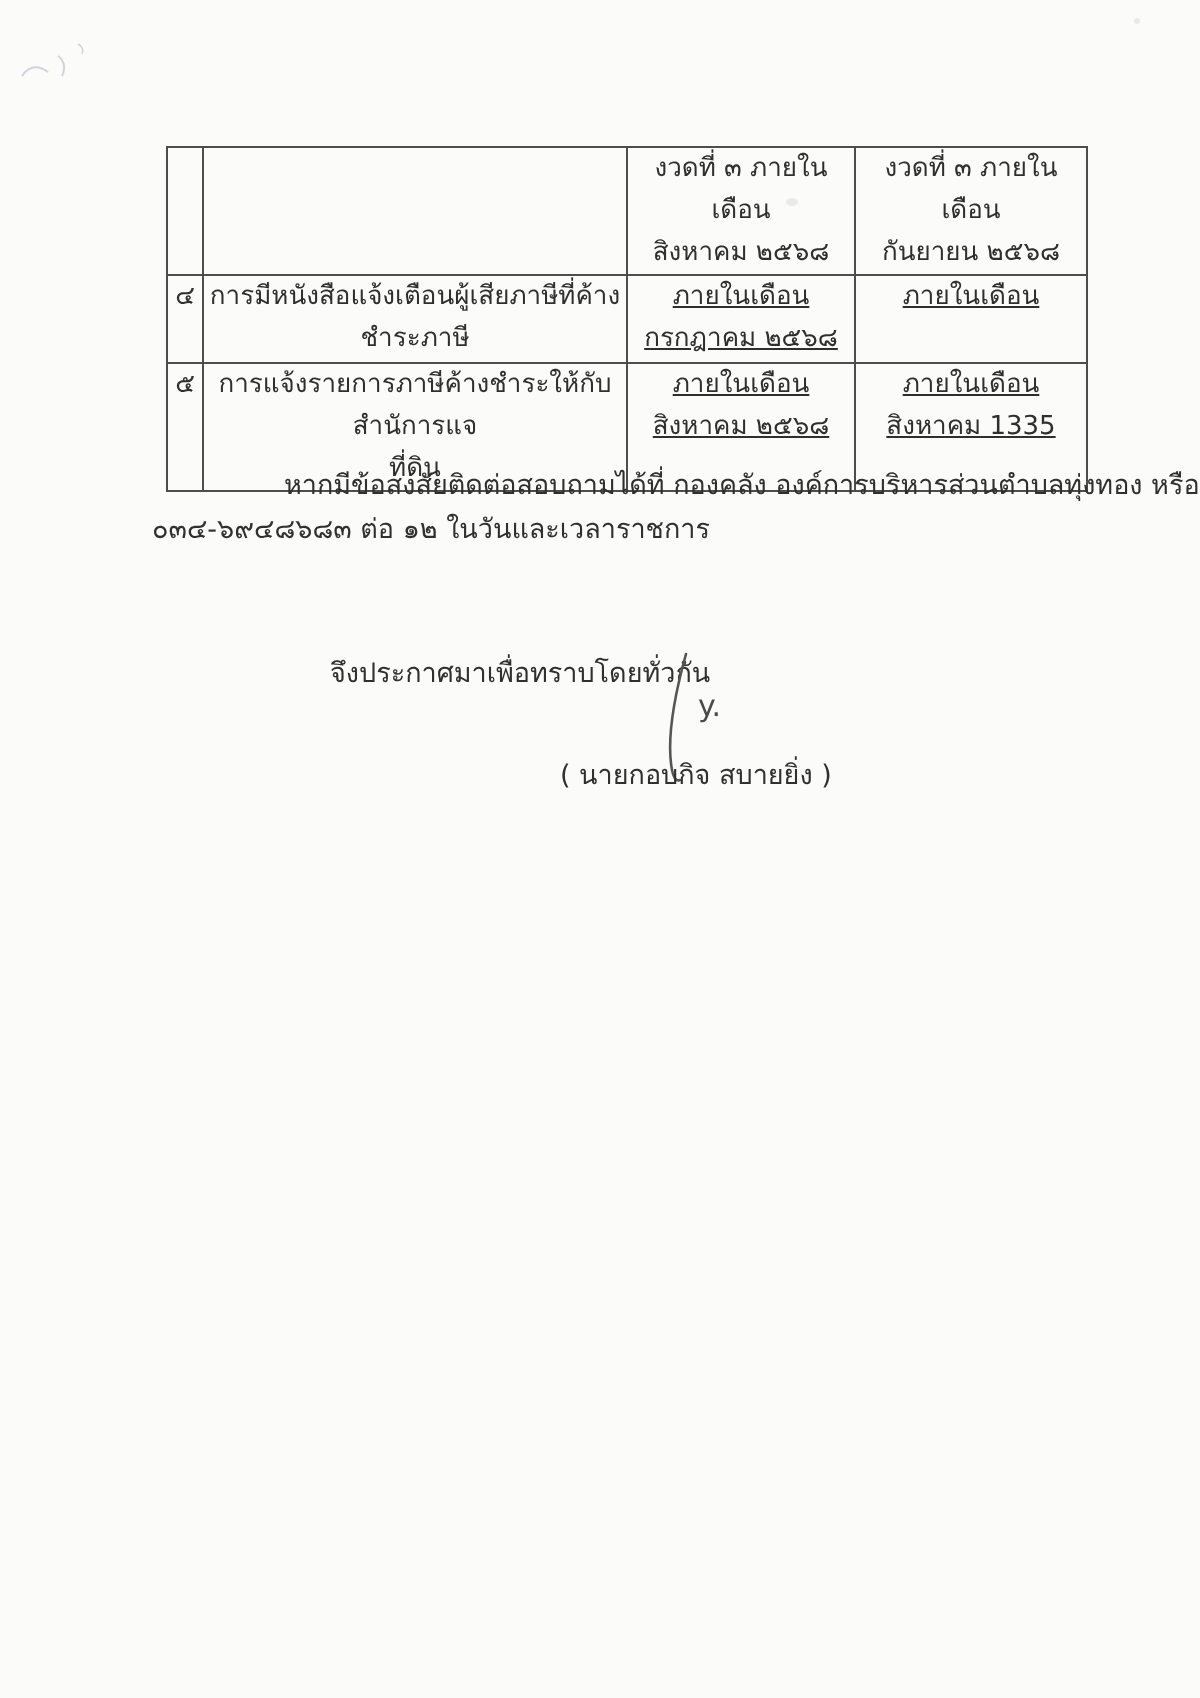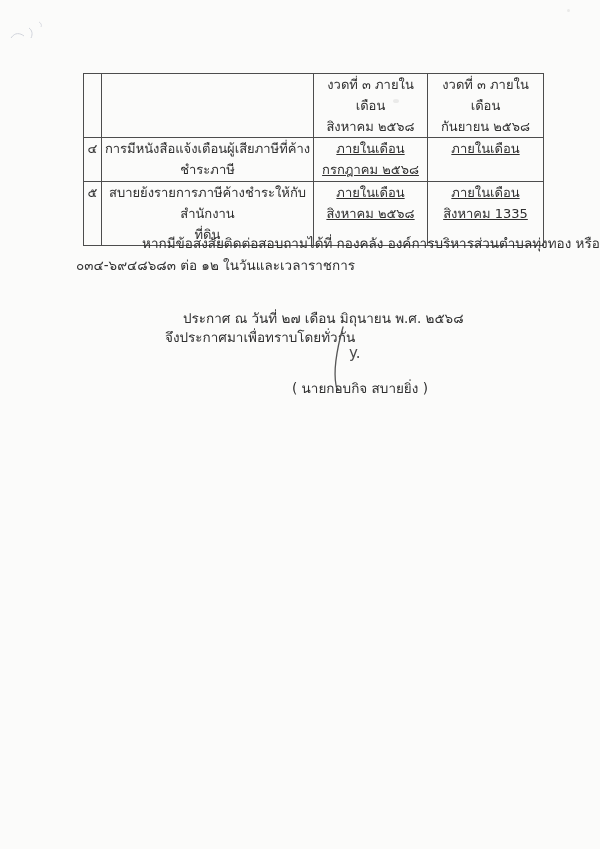--- a/index.html
+++ b/index.html
@@ -29,21 +29,21 @@
   td.no-cell   { text-align:center; padding-top:5px; }
   td.item-cell { padding:5px 4px 0 7px; }
   td.head-cell { padding:6px 4px 0 9px; }
   td.period-cell { text-align:center; padding-top:4px;text-decoration:underline; }
   .cell-line { display:block; min-height:21px;text-align:center; }
   
   .t-line {
     position:absolute; font-size:13.5px; line-height:20px;
     white-space:nowrap; color:#303030;
   }
-  .centered { text-align:center; }
+  .centered { }
   
   .sig-svg { position:absolute; left:322px; top:325px; }
   
   .pencil-svg { position:absolute; left:5px; top:16px; opacity:0.38; }
   .speck {
     position:absolute; background:#8a8a8a; opacity:0.14; border-radius:50%;
   }
   .speck.s1 { left:393px; top:99px; width:6px; height:4px; }
   .speck.s2 { left:567px; top:9px; width:3px; height:3px; }
 </style>
@@ -89,39 +89,38 @@
         <span class="cell-line">ภายในเดือน</span>
         <span class="cell-line">กรกฎาคม ๒๕๖๘</span>
       </td>
       <td class="period-cell">
         <span class="cell-line">ภายในเดือน</span>
       </td>
     </tr>
     <tr class="row-body2">
       <td class="no-cell">๕</td>
       <td class="item-cell">
-        <span class="cell-line">สบายย้งรายการภาษีค้างชำระให้กับสำนักงาน</span>
+        <span class="cell-line">การแจ้งรายการภาษีค้างชำระให้กับสำนัการแจ</span>
         <span class="cell-line">ที่ดิน</span>
       </td>
       <td class="period-cell">
         <span class="cell-line">ภายในเดือน</span>
         <span class="cell-line">สิงหาคม ๒๕๖๘</span>
       </td>
       <td class="period-cell">
         <span class="cell-line">ภายในเดือน</span>
         <span class="cell-line">สิงหาคม 1335</span>
       </td>
     </tr>
   </tbody>
     </table>
 
   <div class="t-line" style="left:142px; top:233px;">หากมีข้อสงสัยติดต่อสอบถามได้ที่  กองคลัง  องค์การบริหารส่วนตำบลทุ่งทอง หรือ  โทร.</div>
   <div class="t-line" style="left:76px; top:255px;">๐๓๔-๖๙๔๘๖๘๓ ต่อ ๑๒  ในวันและเวลาราชการ</div>
   <div class="t-line" style="left:165px; top:283px;margin-top:44px;">จึงประกาศมาเพื่อทราบโดยทั่วกัน</div>
-  <div class="t-line" style="left:183px; top:308px;">ประกาศ  ณ  วันที่ ๒๗ เดือน  มิถุนายน พ.ศ. ๒๕๖๘</div>
 
   <svg class="sig-svg" width="56" height="72" viewBox="0 0 56 72">
     <path d="M21,2 C 16,20 11,44 14,60 C 14.6,63.5 16,66 18,65" stroke="#565656" stroke-width="1.3" fill="none" stroke-linecap="round"></path>
     <text x="27" y="33" font-size="15" fill="#4a4a4a" font-family="DejaVu Sans, sans-serif">y.</text>
   </svg>
 
   <div class="t-line centered" style="left:280px; top:378px; width:160px;">( นายกอบกิจ  สบายยิ่ง )</div>
 
 </div>
 

